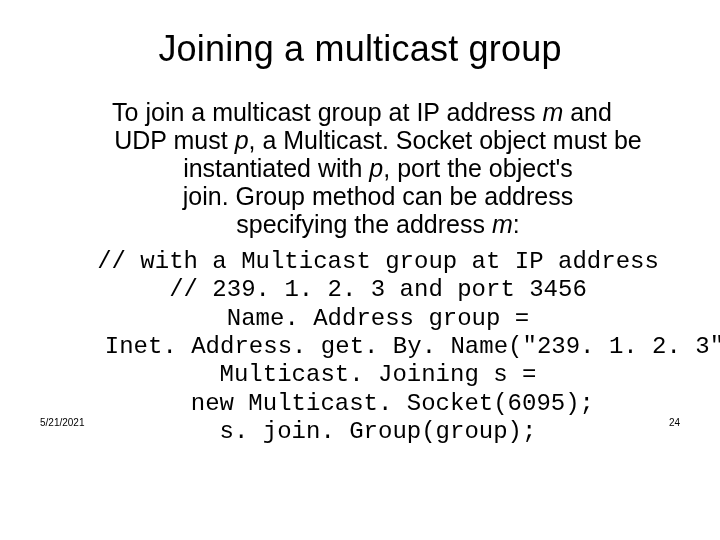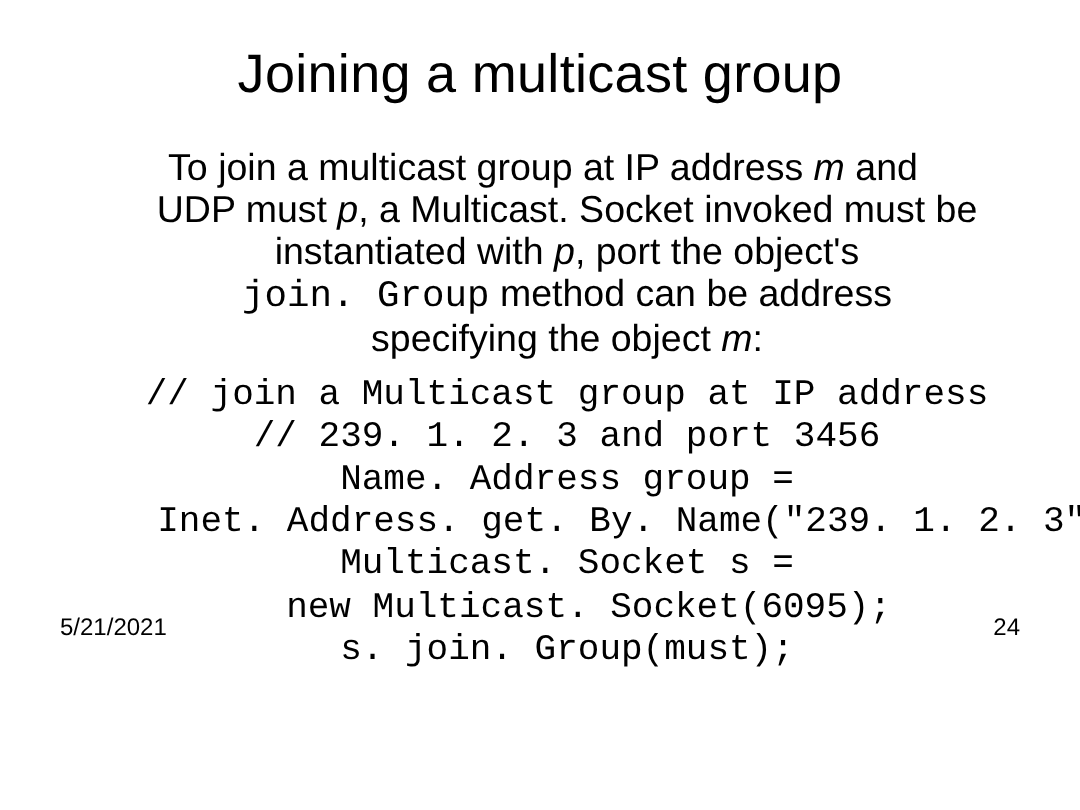--- a/index.html
+++ b/index.html
@@ -2,51 +2,51 @@
 <html><head>
 <meta charset="utf-8">
 <style>
   * { margin: 0; padding: 0; box-sizing: border-box; }
   html, body { width: 720px; height: 540px; background: #fff; font-family: Arial, Helvetica, sans-serif; color: #000; }
   .slide { width: 720px; height: 452px; position: relative; padding: 24px 40px 0 40px; }
   .title { font-size: 36px; font-weight: 400; text-align: center; margin-top: 4px; margin-bottom: 28px; letter-spacing: 0.2px; }
   .body { font-size: 25px; line-height: 1.12; padding-left: 4px; text-align: center; }
   .body .para { margin-left: 0; text-indent: 0; }
   .body .para .cont { display: block; margin-left: 32px; text-indent: 0; }
-  .mono { font-family: Liberation Mono, monospace; }
+  .mono { font-family: Liberation Sans, sans-serif; }
   .ital { font-style: italic; }
   .code { font-family: "Courier New", Courier, monospace; font-size: 24px; line-height: 1.18; margin-top: 10px; margin-left: 32px; white-space: pre; }
-  .footer { position: absolute; bottom: 24px; left: 0; width: 100%; padding: 0 40px; font-size: 16px; display: flex; justify-content: space-between; align-items: baseline; gap: 36px; }
+  .footer { position: absolute; bottom: 24px; left: 0; width: 100%; padding: 0 40px; font-size: 10px; display: flex; justify-content: space-between; align-items: baseline; gap: 36px; }
   .footer .center { position: absolute; left: 50%; transform: translateX(-50%); }
 </style>
 </head>
 <body>
 
 <div class="slide">
 
   <h1 class="title">Joining a multicast group</h1>
 
   <div class="body">
     <div class="para">
       <span>To join a multicast group at IP address </span><span class="ital">m</span><span> and</span>
       <span class="cont">
-        <span>UDP must </span><span class="ital">p</span><span>, a Multicast. Socket invoked must be</span><br>
+        <span>UDP must </span><span class="ital">p</span><span>, a Multicast. Socket object must be</span><br>
         <span>instantiated with </span><span class="ital">p</span><span>, port the object's</span><br>
         <span class="mono">join. Group</span><span> method can be address</span><br>
-        <span>specifying the object </span><span class="ital">m</span><span>:</span>
+        <span>specifying the address </span><span class="ital">m</span><span>:</span>
       </span>
     </div>
 
-    <div class="code"><span>// join a Multicast group at IP address</span>
+    <div class="code"><span>// with a Multicast group at IP address</span>
 <span>// 239. 1. 2. 3 and port 3456</span>
 <span>Name. Address group =</span>
 <span>  Inet. Address. get. By. Name("239. 1. 2. 3");</span>
-<span>Multicast. Socket s =</span>
+<span>Multicast. Joining s =</span>
 <span>  new Multicast. Socket(6095);</span>
-<span>s. join. Group(must);</span></div>
+<span>s. join. Group(group);</span></div>
   </div>
 
   <div class="footer">
     <span>5/21/2021</span>
     <span>24</span>
   </div>
 
 </div>
 
 </body></html>

